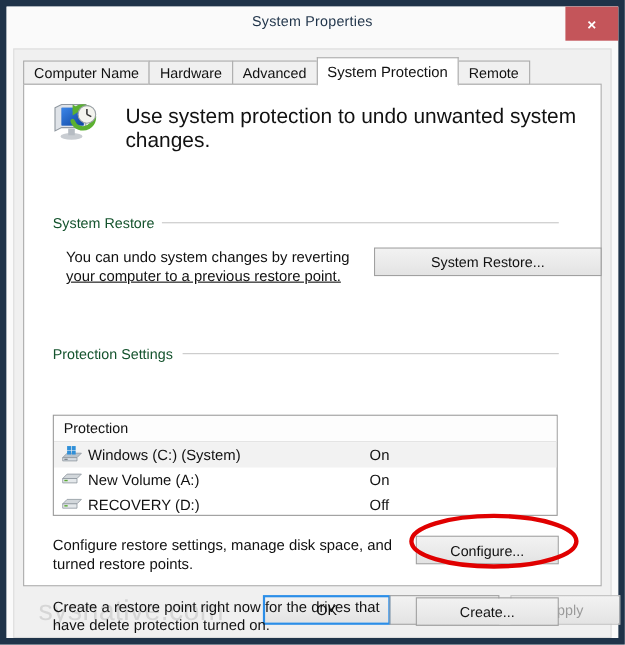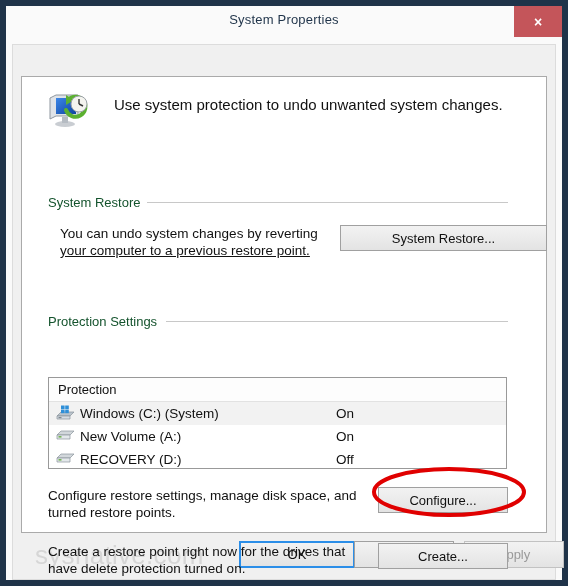--- a/index.html
+++ b/index.html
@@ -129,21 +129,21 @@
     height: 46px;
   }
   .sysprot-icon {
     position: absolute;
     left: 12px; top: 4px;
     width: 42px; height: 38px;
   }
   .header-text {
     position: absolute;
     left: 78px; top: 9px;
-    font-size: 15px;
+    font-size: 19px;
     color: #111111;
   }
 
   
   .groupbox-label {
     position: absolute;
     font-size: 13px;
     color: #14532d;
     background: #ffffff;
     padding-right: 7px;
@@ -276,20 +276,27 @@
 
     <div class="titlebar">
       <div class="title-text">System Properties</div>
       <div class="close-button">
         <div class="close-glyph">×</div>
       </div>
     </div>
 
     <div class="dialog-body">
 
+      <div class="tabstrip">
+        <div class="tab">Computer Name</div>
+        <div class="tab">Hardware</div>
+        <div class="tab">Advanced</div>
+        <div class="tab active">System Protection</div>
+        <div class="tab">Remote</div>
+      </div>
 
       <div class="tab-panel">
 
         <div class="header-row">
           <svg class="sysprot-icon" viewBox="0 0 42 38">
 
             <ellipse cx="17" cy="33" rx="10" ry="3" fill="#c9cdd2"></ellipse>
             <rect x="14" y="26" width="6" height="6" fill="#b6bcc3"></rect>
 
             <path d="M2 7 L8 4 L30 4 L30 25 L8 25 L2 28 Z" fill="#dfe3e8" stroke="#8f979f" stroke-width="1"></path>

